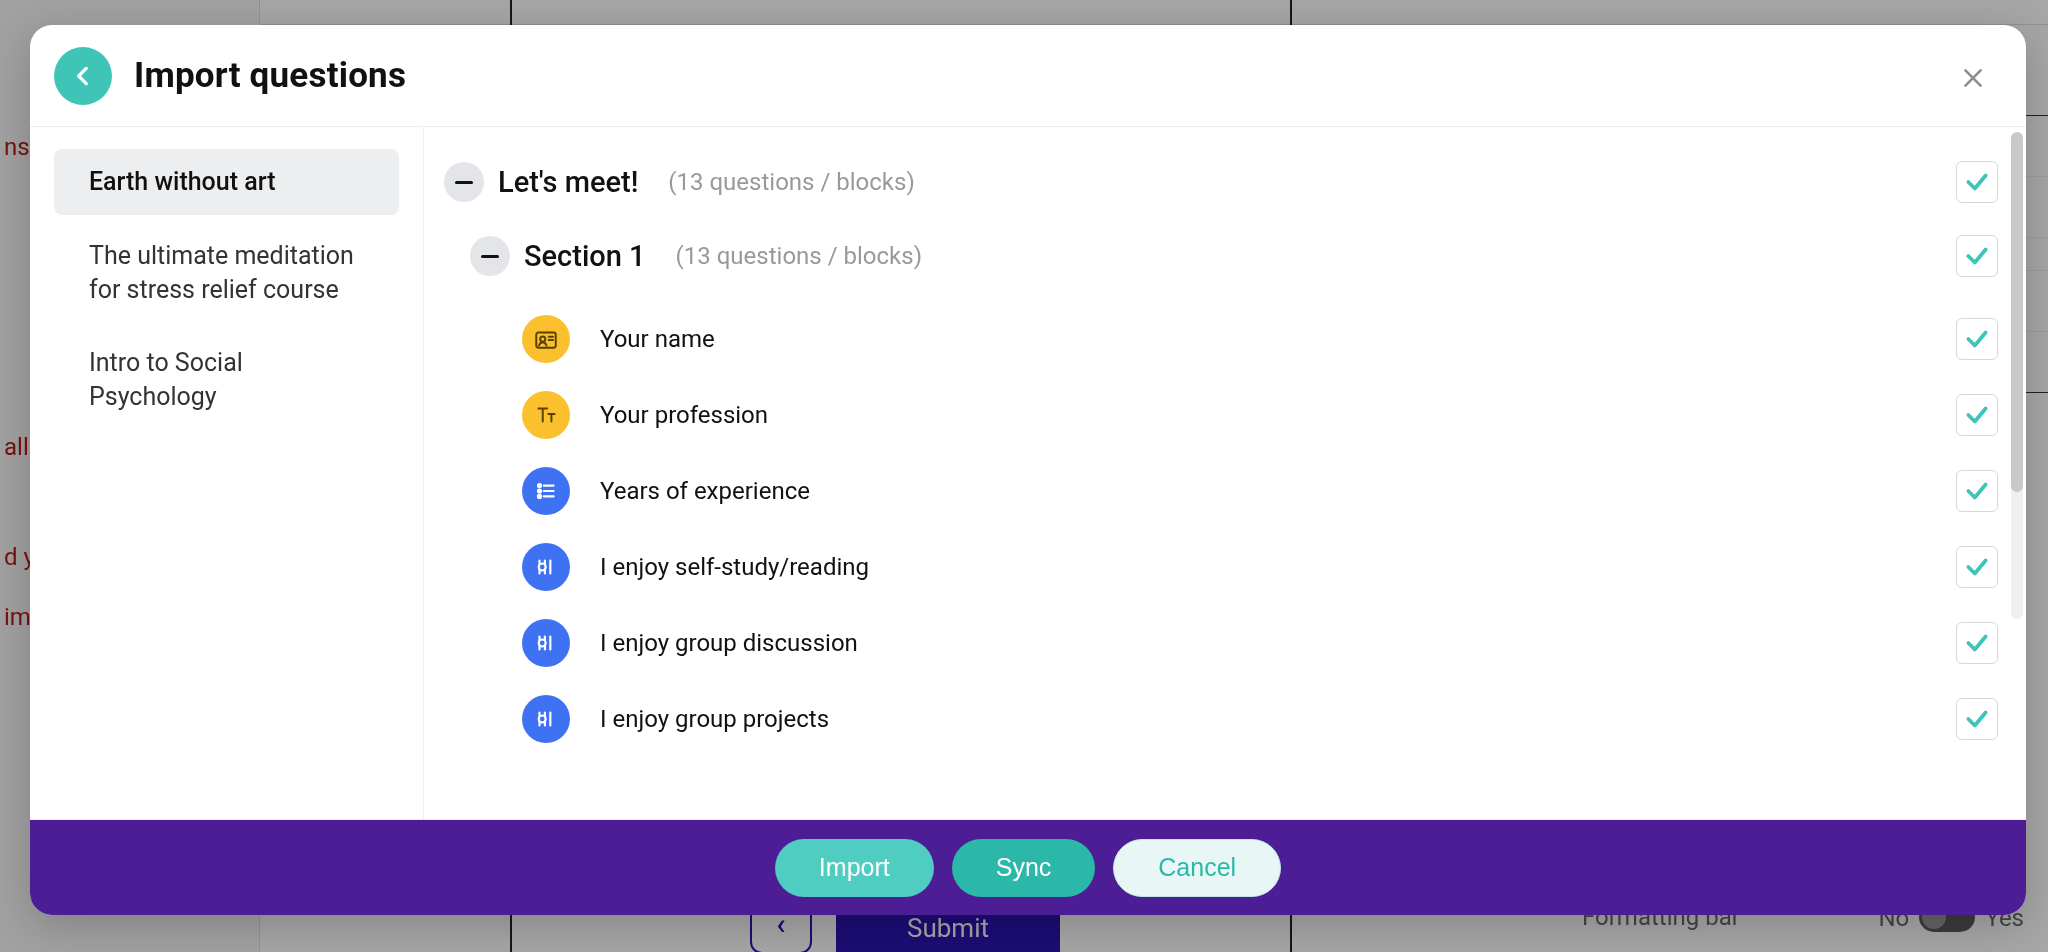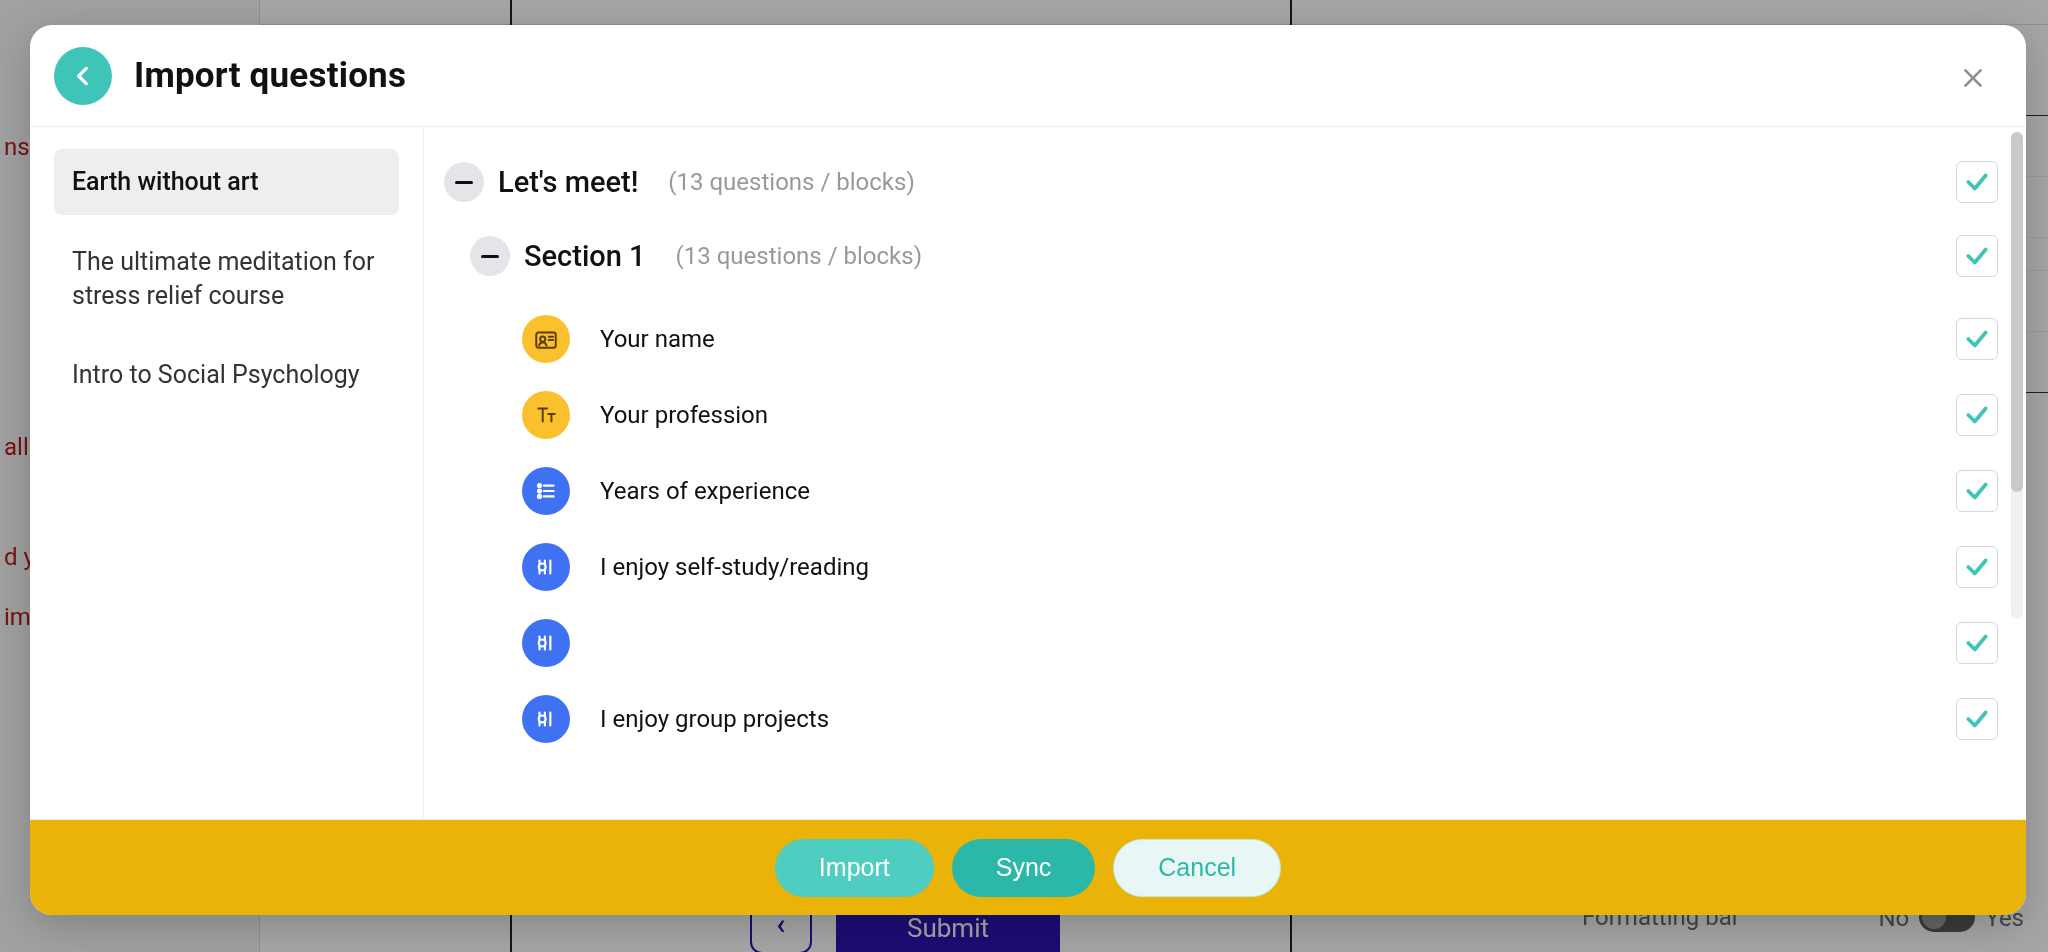--- a/index.html
+++ b/index.html
@@ -36,21 +36,21 @@
 .modal { position: absolute; top: 25px; left: 30px; right: 22px; bottom: 37px; background: #fff; border-radius: 22px; box-shadow: 0 10px 40px rgba(0,0,0,0.2); display: flex; flex-direction: column; overflow: hidden; }
 .modal-head { height: 102px; border-bottom: 1.5px solid #eceff1; display: flex; align-items: center; padding: 0 40px 0 24px; position: relative; }
 .back-btn { width: 58px; height: 58px; border-radius: 29px; background: #3ec5b8; display: flex; align-items: center; justify-content: center; margin-right: 22px; }
 .back-btn svg { stroke: #fff; }
 .modal-title { font-size: 35px; font-weight: 700; color: #111; letter-spacing: 0.2px; }
 .close-btn { position: absolute; right: 34px; top: 34px; width: 38px; height: 38px; display: flex; align-items: center; justify-content: center; color: #8f8f8f; }
 .close-btn svg { stroke: currentColor; }
 
 .modal-body { flex: 1; display: flex; position: relative; overflow: hidden; }
 .sidebar { width: 394px; border-right: 1.5px solid #eceff1; padding: 22px 24px; overflow: auto; }
-.side-item { padding: 16px 18px; border-radius: 8px; font-size: 25px; color: #333; line-height: 1.35; margin-bottom: 14px; cursor: pointer; }
+.side-item { padding: 16px 35px; border-radius: 8px; font-size: 25px; color: #333; line-height: 1.35; margin-bottom: 8px; cursor: pointer; }
 .side-item.active { background: #edeef0; color: #111; font-weight: 500; }
 
 .content { flex: 1; overflow: auto; padding: 24px 18px 14px 10px; position: relative; }
 
 .tree-node { padding: 2px 10px; }
 .node-head { display: flex; align-items: center; gap: 14px; padding: 8px 0 24px 0; }
 .collapse-btn { width: 40px; height: 40px; border-radius: 20px; background: #e3e5e8; display: flex; align-items: center; justify-content: center; }
 .collapse-btn .minus { width: 18px; height: 3px; background: #111; border-radius: 2px; }
 .node-title { font-size: 29px; color: #111; font-weight: 500; }
 .node-meta { font-size: 24px; color: #999; margin-left: 16px; }
@@ -60,21 +60,21 @@
 
 .section-indent { padding-left: 26px; }
 .q-list { padding-left: 52px; }
 .q-row { display: flex; align-items: center; gap: 30px; padding: 14px 0; }
 .q-icon { width: 48px; height: 48px; border-radius: 24px; display: flex; align-items: center; justify-content: center; flex: none; }
 .q-icon.yellow { background: #fbc02d; }
 .q-icon.blue { background: #3f72f3; }
 .q-icon svg { fill: none; }
 .q-label { font-size: 24px; color: #111; flex: 1; }
 
-.modal-foot { height: 96px; border-top: 1.5px solid #eceff1; display: flex; align-items: center; justify-content: center; gap: 18px; background: #eab308; position: relative; }
+.modal-foot { height: 96px; border-top: 1.5px solid #eceff1; display: flex; align-items: center; justify-content: center; gap: 18px; background: #4c1d95; position: relative; }
 .btn { height: 58px; padding: 0 44px; border-radius: 30px; font-size: 25px; display: flex; align-items: center; justify-content: center; border: none; cursor: pointer; }
 .btn.import { background: #4fcdc1; color: #fff; font-weight: 400; }
 .btn.sync { background: #2cb8a9; color: #fff; font-weight: 400; }
 .btn.cancel { background: #e8f7f5; color: #2cb8a9; border: 1.5px solid #bfe8e3; }
 
 .v-scroll { position: absolute; right: 3px; top: 5px; bottom: 200px; width: 12px; background: #f0f0f0; border-radius: 6px; }
 .v-thumb { position: absolute; top: 0; left: 0; right: 0; height: 360px; background: #c9c9c9; border-radius: 6px; }
 </style>
 </head>
 <body>
@@ -276,20 +276,21 @@
               </div>
               <div class="q-row">
                 <div class="q-icon blue">
                   <svg width="26" height="26" viewBox="0 0 24 24" fill="none" stroke="#fff" stroke-width="2" stroke-linecap="round">
                     <line x1="6" y1="6" x2="6" y2="18"></line>
                     <line x1="11" y1="6" x2="11" y2="18"></line>
                     <line x1="16" y1="6" x2="16" y2="18"></line>
                     <circle cx="8.5" cy="12" r="3.2" fill="#3f72f3" stroke="#fff"></circle>
                   </svg>
                 </div>
+                <div class="q-label">I enjoy group discussion</div>
                 <div class="node-spacer"></div>
                 <div class="check-box">
                   <svg width="26" height="26" viewBox="0 0 24 24" fill="none" stroke="#3ec5b8" stroke-width="3.5" stroke-linecap="round" stroke-linejoin="round">
                     <polyline points="4 12 10 18 20 6"></polyline>
                   </svg>
                 </div>
               </div>
               <div class="q-row">
                 <div class="q-icon blue">
                   <svg width="26" height="26" viewBox="0 0 24 24" fill="none" stroke="#fff" stroke-width="2" stroke-linecap="round">

